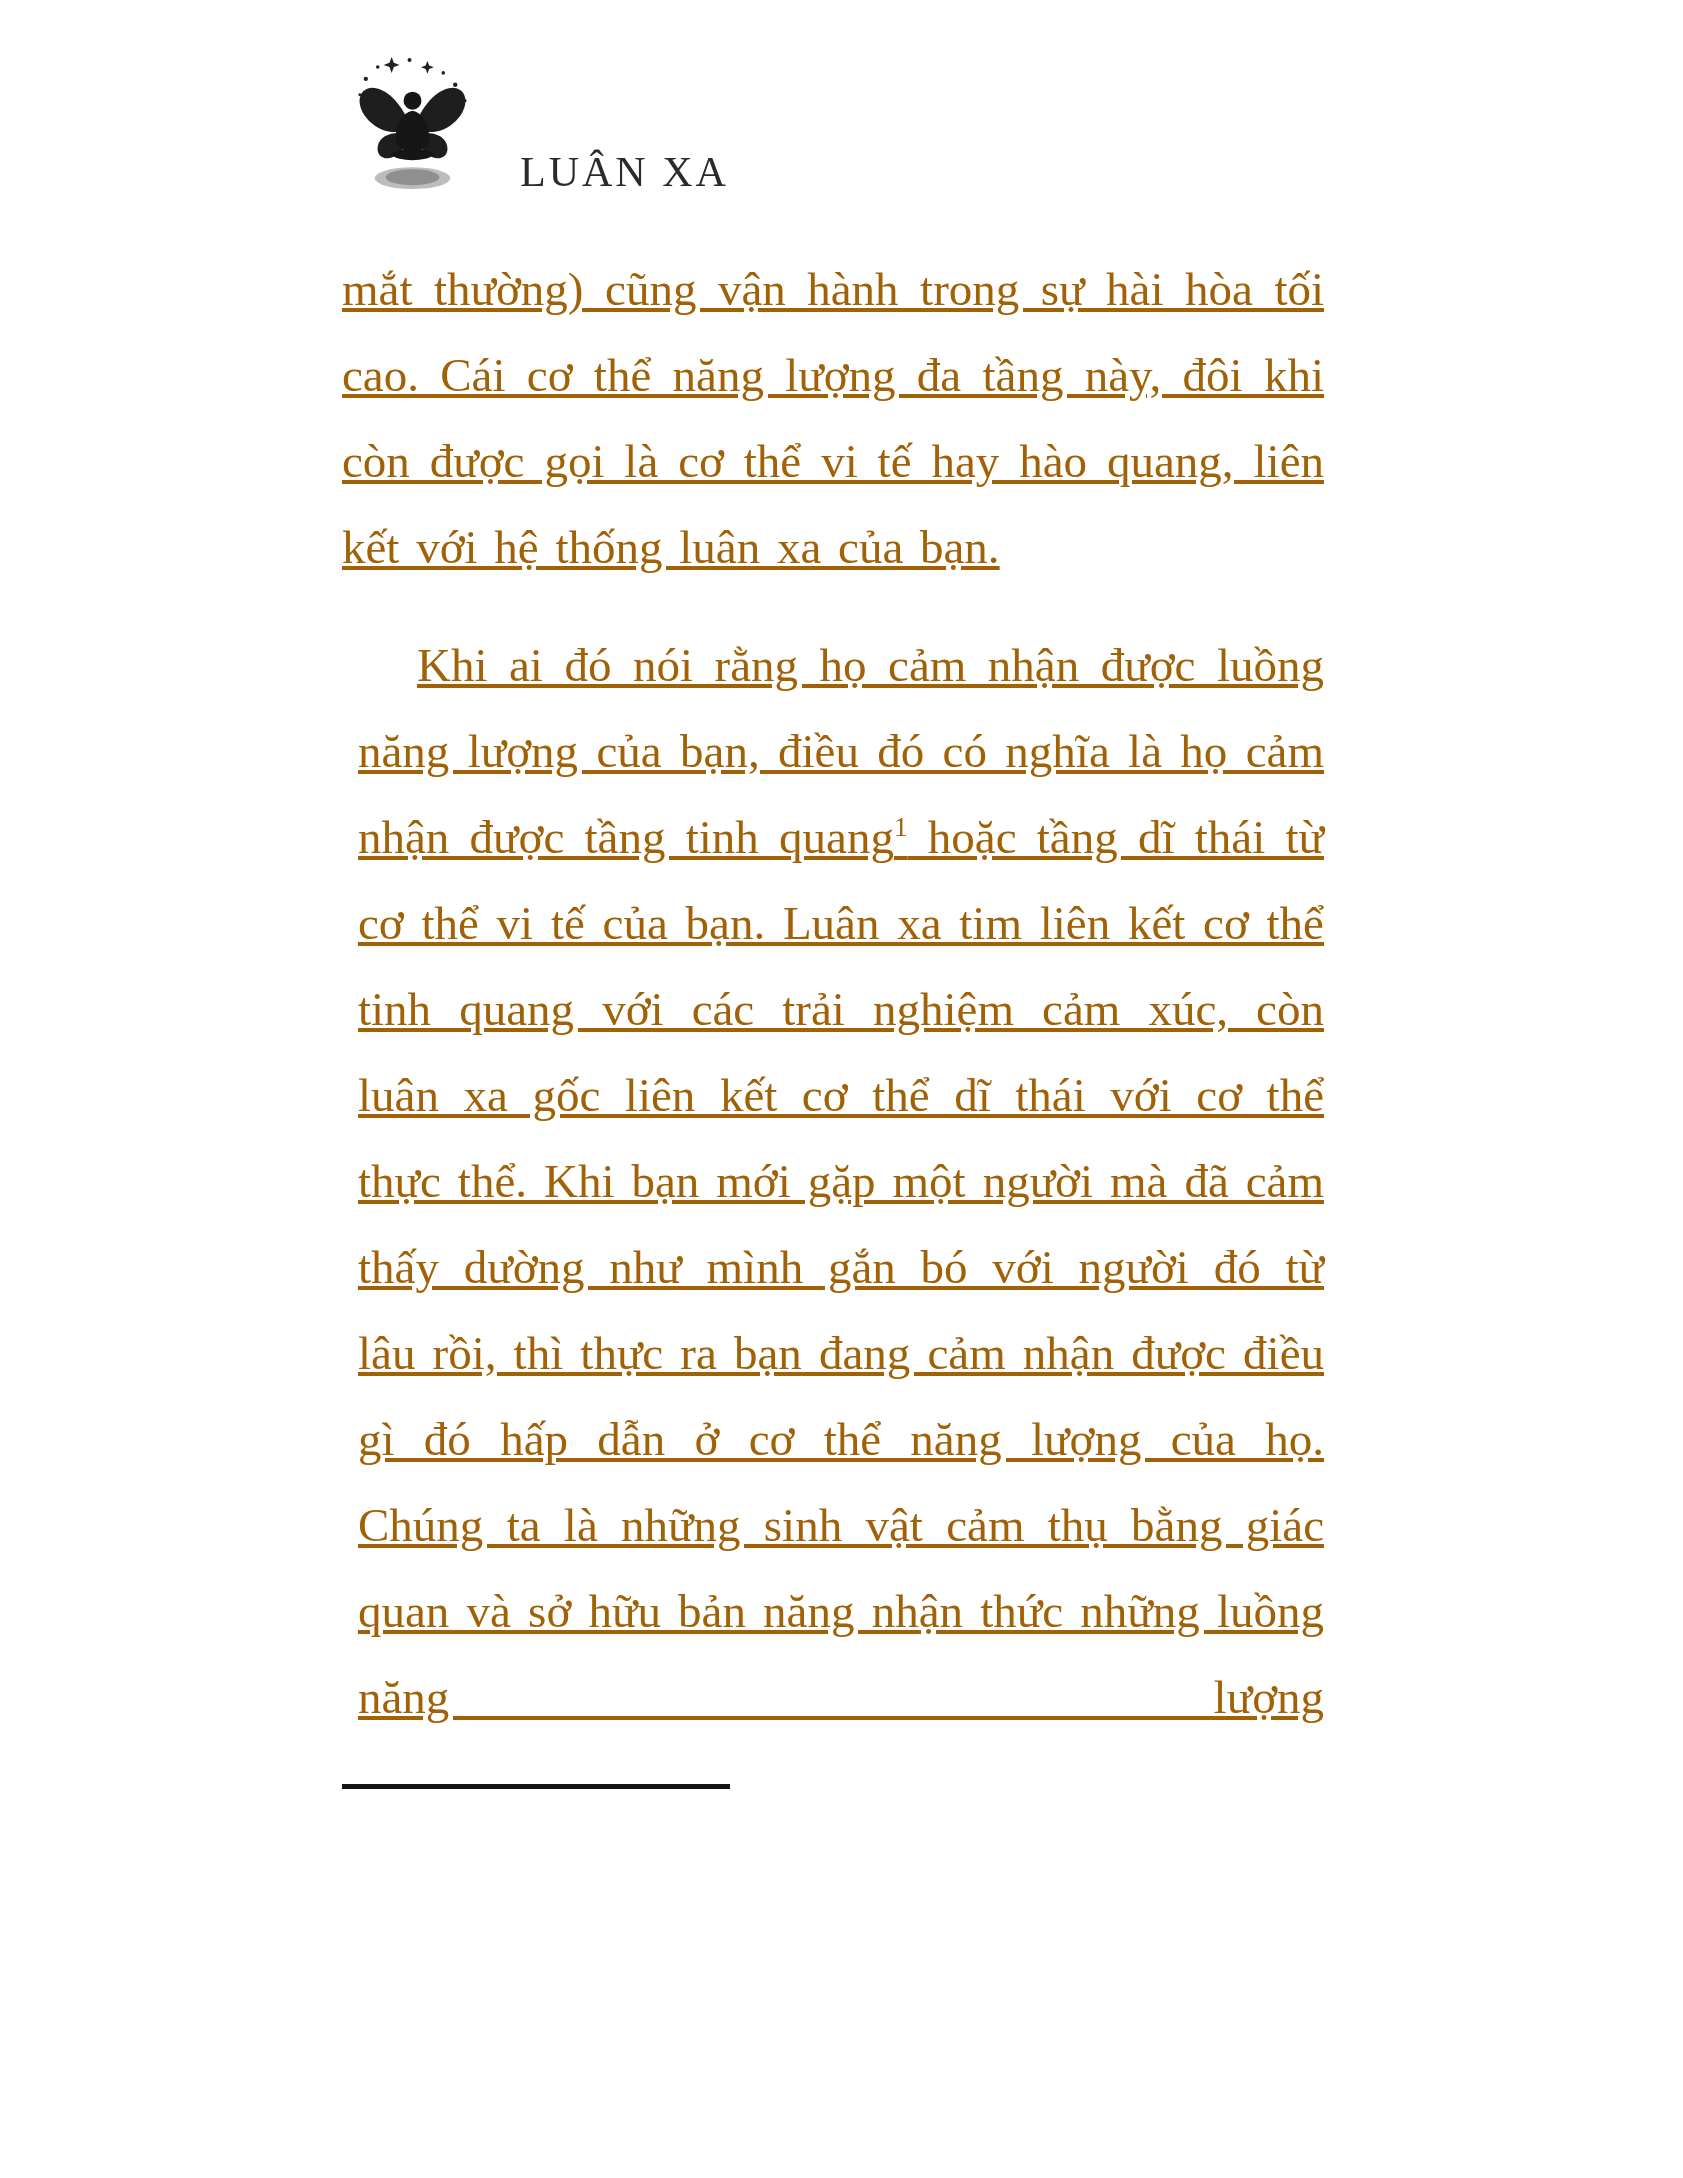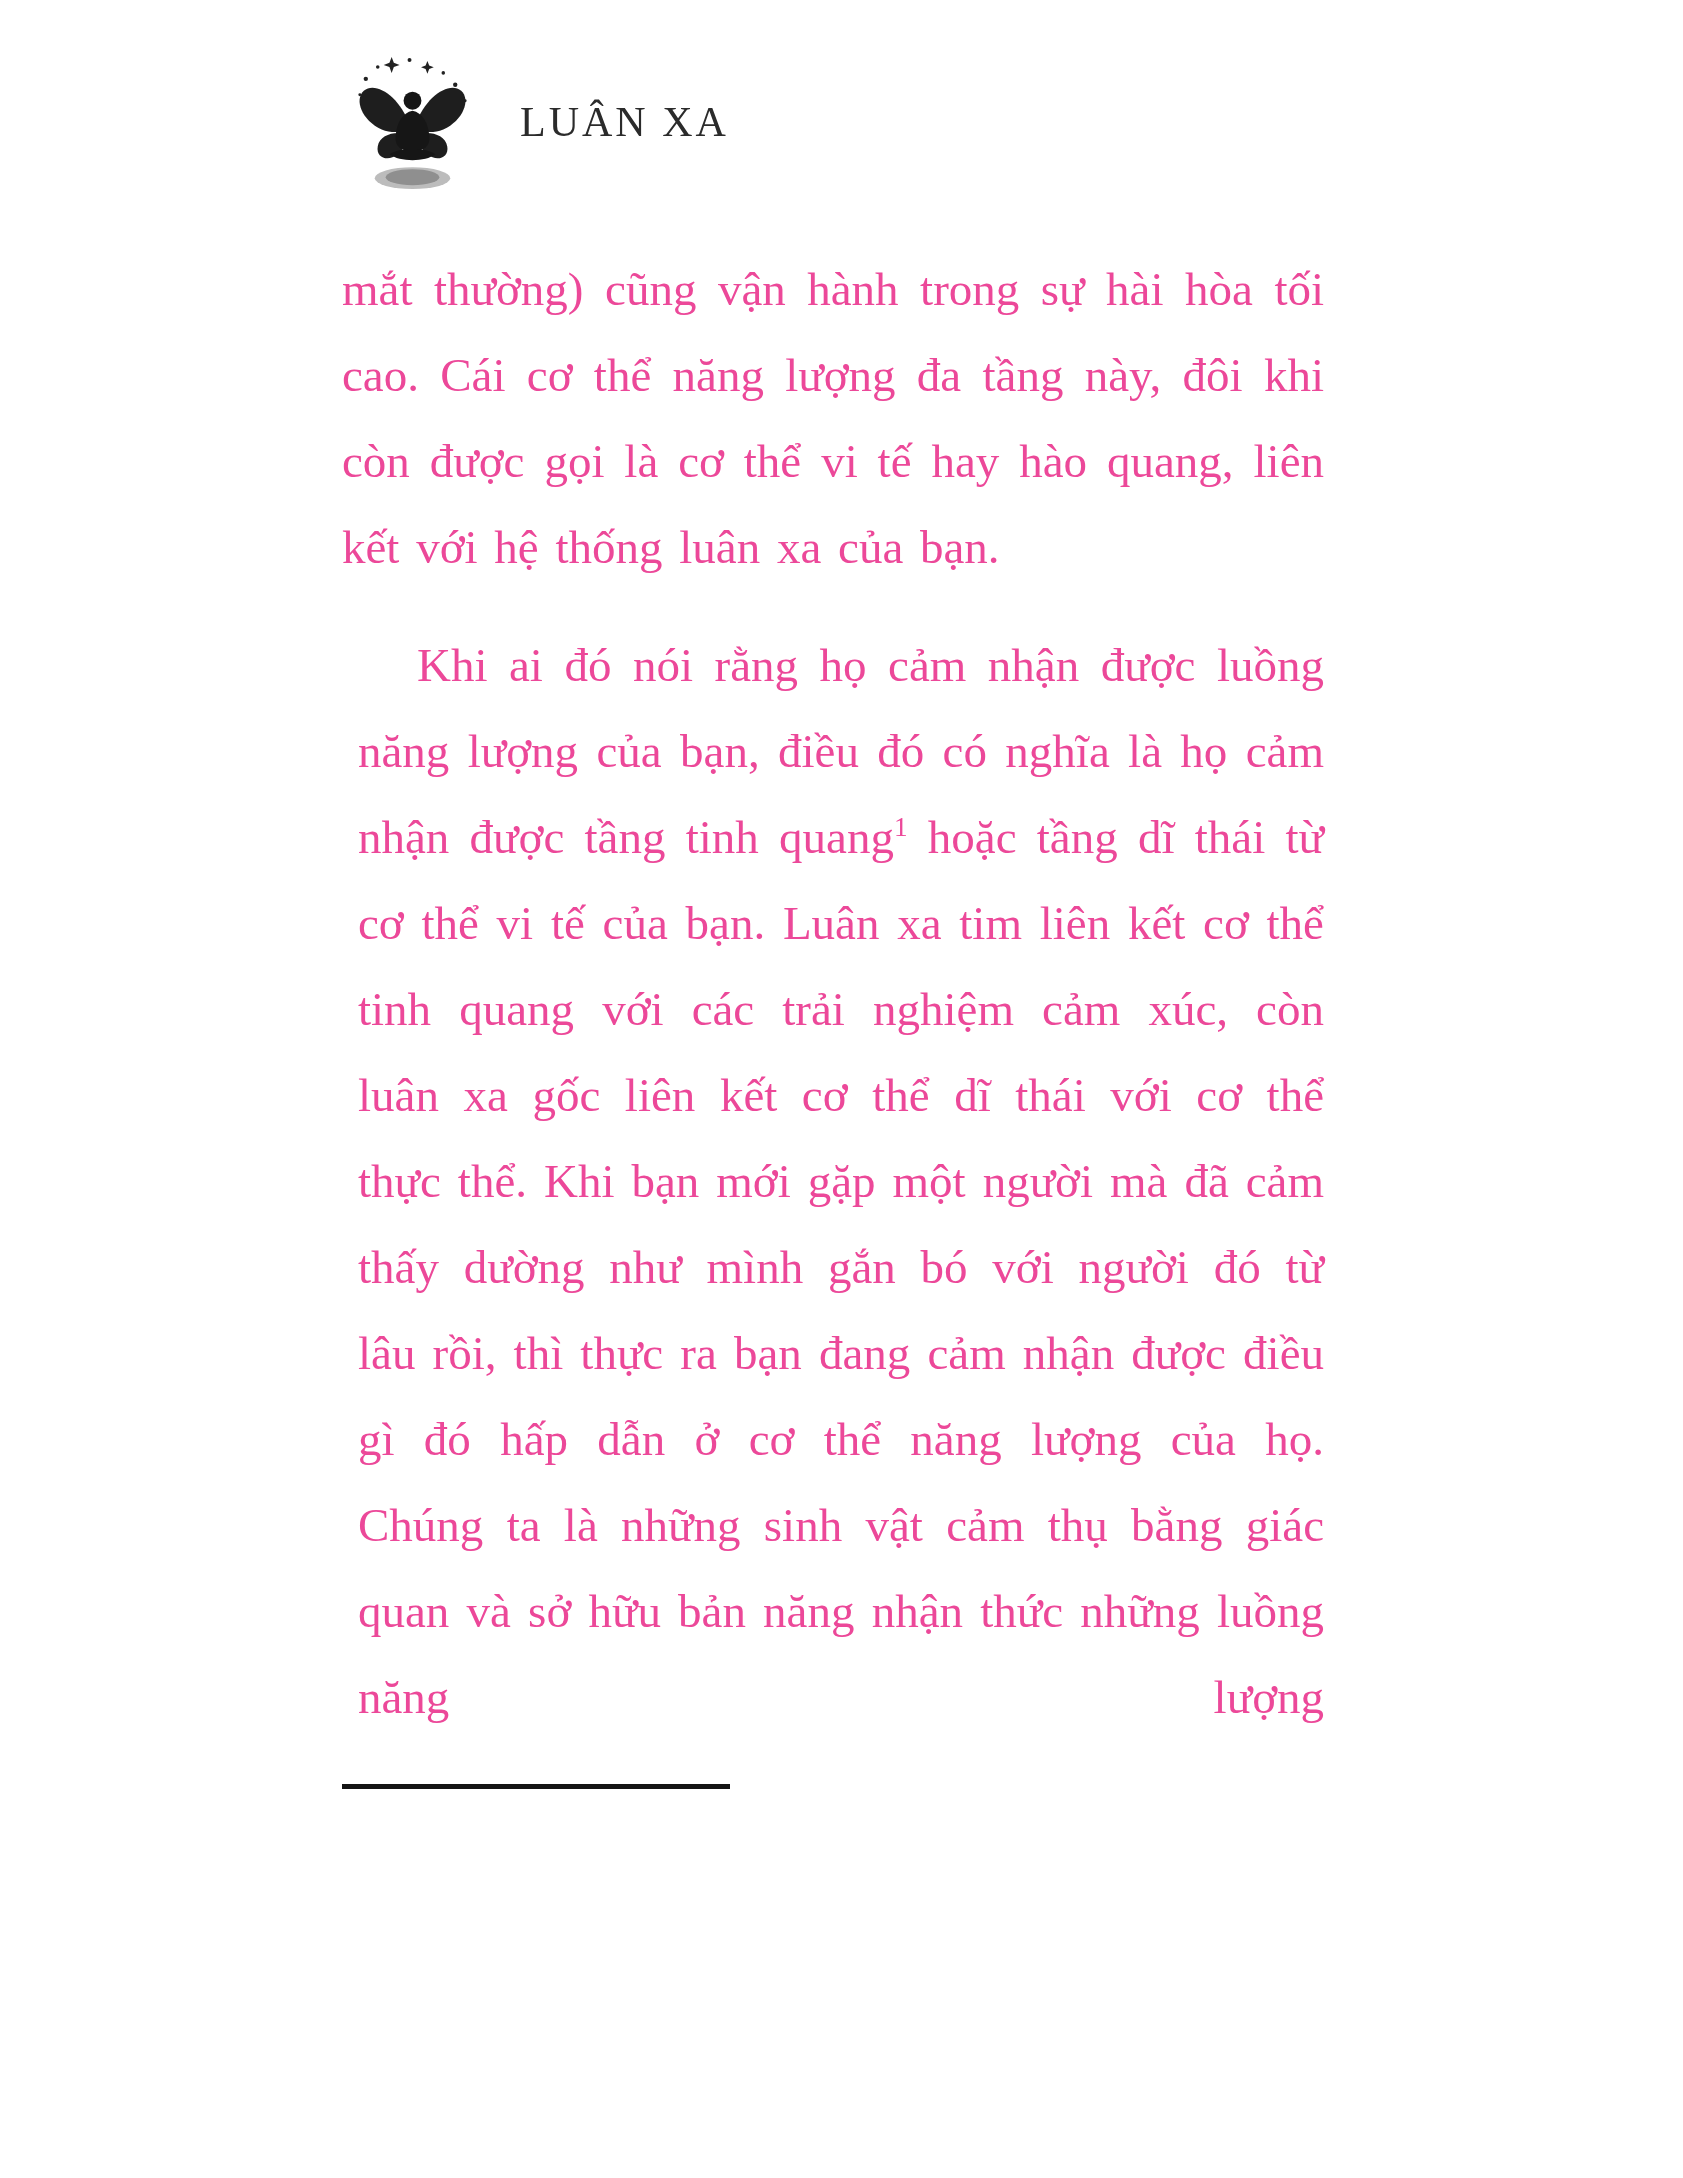--- a/index.html
+++ b/index.html
@@ -15,21 +15,21 @@
     font-family: "Liberation Serif", "DejaVu Serif", serif;
     color: #1a1a1a;
     overflow: hidden;
     margin: 0 auto;
   }
   .book-header {
     position: absolute;
     left: 347px;
     top: 55px;
     display: flex;
-    align-items: center;
+    align-items: flex-end;
   }
   .logo {
     width: 131px;
     height: 149px;
     flex: 0 0 auto;
   }
   .header-title {
     margin-left: 42px;
     font-size: 42px;
     letter-spacing: 3px;
@@ -41,21 +41,22 @@
     left: 342px;
     top: 246px;
     width: 982px;
   }
   .para {
     margin: 0;
     font-size: 47px;
     line-height: 86px;
     text-align: justify;
     word-spacing: 5px;
-    color: #ec4899;
+    color: #a16207;
+    text-decoration: underline;
   }
   .para.indent {
     margin-top: 32px;
     text-indent: 59px;
     text-align-last: justify;
     margin-left: 16px;
   }
   sup.fn-ref {
     font-size: 0.58em;
     vertical-align: super;

